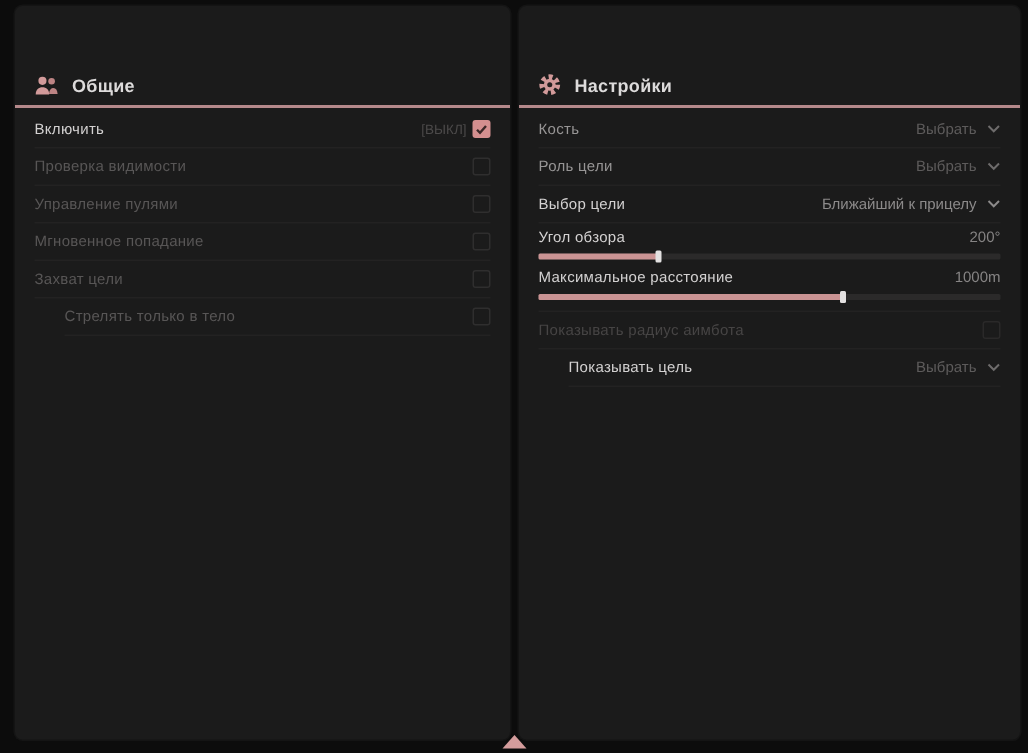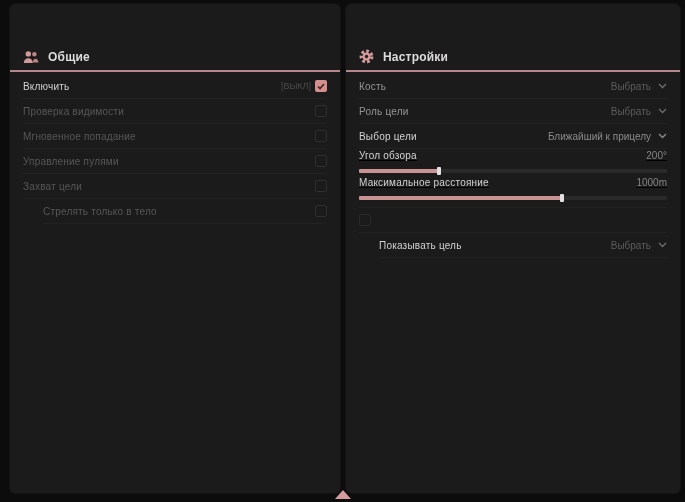--- a/index.html
+++ b/index.html
@@ -48,21 +48,21 @@
     display:flex;align-items:center;gap:7px;cursor:default;
   }
   .dd-value{font-size:10px;}
   .dd-value.placeholder{color:#5d5b5b;}
   .dd-value.selected{color:#8c8a8a;}
   .chev{display:block;}
   .slider-row{
     display:block;height:26px;border-bottom:none;padding-top:1px;
   }
   .slider-top{
-    display:flex;align-items:flex-start;justify-content:space-between;height:17px;text-decoration:underline;
+    display:flex;align-items:center;justify-content:space-between;height:17px;
   }
   .slider-value{font-size:10px;color:#868484;}
   .track{
     position:relative;height:4px;background:#2b2a2a;border-radius:1px;margin-top:2px;
   }
   .fill{
     position:relative;height:4px;background:#ca9393;border-radius:1px;
   }
   .handle{
     position:absolute;right:-2px;top:-2px;
@@ -103,25 +103,25 @@
             <polyline points="1,3.5 3,5.5 7,1" fill="none" stroke="#3c2727" stroke-width="1.6"></polyline>
           </svg>
         </span>
       </span>
     </div>
     <div class="row">
       <span class="lbl dim">Проверка видимости</span>
       <span class="checkbox"></span>
     </div>
     <div class="row">
+      <span class="lbl dim">Управление пулями</span>
+      <span class="checkbox"></span>
+    </div>
+    <div class="row">
       <span class="lbl dim">Мгновенное попадание</span>
-      <span class="checkbox"></span>
-    </div>
-    <div class="row">
-      <span class="lbl dim">Управление пулями</span>
       <span class="checkbox"></span>
     </div>
     <div class="row">
       <span class="lbl dim">Захват цели</span>
       <span class="checkbox"></span>
     </div>
     <div class="row">
       <span class="lbl dim">Стрелять только в тело</span>
       <span class="checkbox"></span>
     </div>
@@ -185,20 +185,21 @@
         <span class="slider-value">1000m</span>
       </div>
       <div class="track">
         <div class="fill" style="width: 66%;">
           <div class="handle"></div>
         </div>
       </div>
     </div>
     <div class="sep" style="margin-top:4px;"></div>
     <div class="row">
+      <span class="lbl faint">Показывать радиус аимбота</span>
       <span class="checkbox faintbox"></span>
     </div>
     <div class="row">
       <span class="lbl bright">Показывать цель</span>
       <span class="dd" style="color:#6e6c6c;">
         <span class="dd-value placeholder">Выбрать</span>
         <svg class="chev" width="9" height="6" viewBox="0 0 9 6">
             <polyline points="1,1 4.5,4.5 8,1" fill="none" stroke="currentColor" stroke-width="1.3"></polyline>
           </svg>
       </span>

